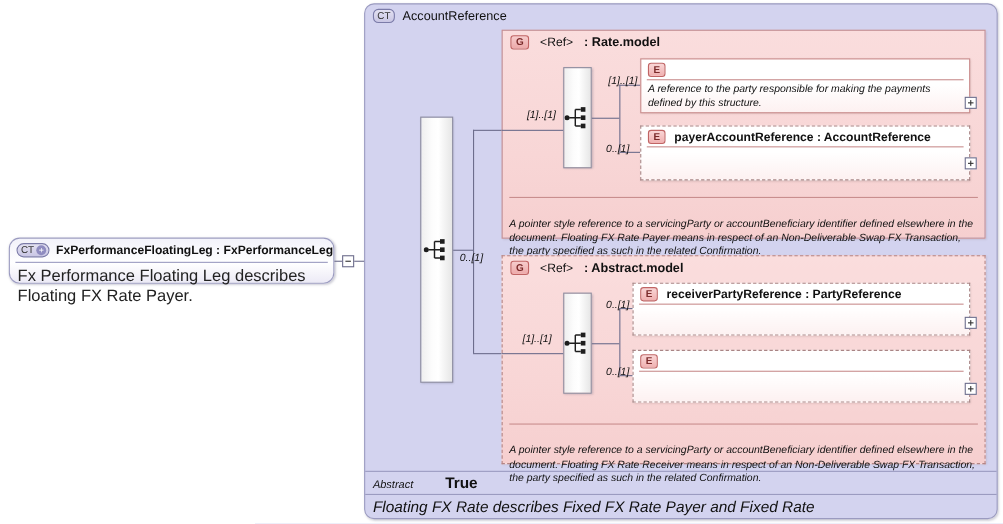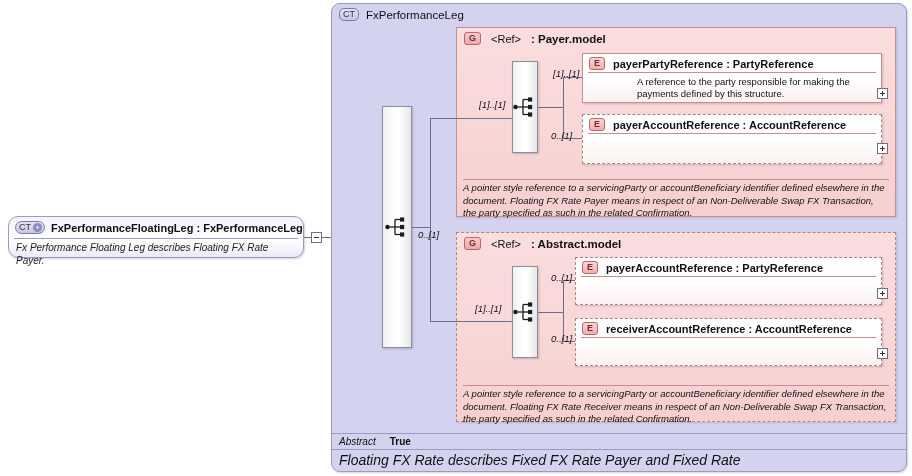--- a/index.html
+++ b/index.html
@@ -34,21 +34,21 @@
     color:#333;padding:1px 3px;letter-spacing:0;
   }
   .badge.ct-plus{border-radius:7px;padding:1px 2px 1px 3px;}
   .badge.ct-plus .pl{
     display:inline-block;width:9px;height:9px;margin-left:2px;border-radius:50%;
     background:#8f8cc0;color:#fff;font-size:8px;line-height:9px;text-align:center;
   }
   #root-node .name{font-size:11px;font-weight:bold;color:#111;white-space:nowrap;}
   #root-node .sep{height:1px;background:#9b9bc0;margin:0 5px;}
   #root-node .doc{
-    font-style:italic;font-size:10px;color:#222;padding:3px 7px 0 7px;line-height:1.25;
+    font-size:15px;color:#222;padding:3px 7px 0 7px;line-height:1.25;
   }
 
   
   .line{position:absolute;background:#6d6d8c;}
   .hline{height:1px;}
   .vline{width:1px;}
   .toggle-box{
     position:absolute;width:11px;height:11px;box-sizing:border-box;
     border:1px solid #6d6d8c;background:#ffffff;
   }
@@ -70,24 +70,24 @@
   #ct-container > .hdr{
     display:flex;align-items:center;gap:7px;padding:4px 0 0 7px;
   }
   #ct-container > .hdr .name{font-size:11.5px;color:#111;}
   #ct-footer{
     position:absolute;left:0;right:0;bottom:0;
   }
   #ct-footer .frow{
     border-top:1px solid #9b9bc0;
     padding:2px 0 2px 7px;
-    display:flex;gap:14px;align-items:baseline;
+    display:flex;gap:29px;align-items:baseline;
   }
   #ct-footer .flabel{font-style:italic;font-size:10px;color:#111;}
-  #ct-footer .fvalue{font-size:10px;font-weight:bold;color:#111;}
+  #ct-footer .fvalue{font-size:14px;font-weight:bold;color:#111;}
   #ct-footer .fdoc{
     border-top:1px solid #9b9bc0;
     padding:2px 0 3px 7px;font-style:italic;font-size:14px;color:#111;
   }
 
   
   .seqbar{
     position:absolute;box-sizing:border-box;
     background:linear-gradient(to right,#efefef 0%,#fcfcfc 35%,#ffffff 55%,#e6e6e6 100%);
     border:1px solid #8c8c9e;
@@ -110,21 +110,21 @@
     border:1px solid #c06464;border-radius:3px;
     background:linear-gradient(to bottom,#f6cccc,#eda9a9);
     color:#7a2a2a;font-size:9px;font-weight:bold;padding:1px 4px;
   }
   .ghdr .ref{font-size:11px;color:#111;}
   .ghdr .gname{font-size:11.5px;font-weight:bold;color:#111;}
   .gdoc{
     position:absolute;left:6px;right:6px;
     border-top:1px solid #c98e8e;
     font-style:italic;font-size:9.5px;line-height:1.32;color:#111;
-    padding-top:2px;
+    padding-top:18px;
   }
 
   
   .elem{
     position:absolute;box-sizing:border-box;
     background:linear-gradient(to bottom,#ffffff 0%,#ffffff 48%,#fdf1f1 100%);
     box-shadow:1px 1px 2px rgba(120,90,90,.3);
   }
   .elem.solid{border:1px solid #c98e8e;}
   .elem.dashed{border:1px dashed #a98585;}
@@ -132,21 +132,21 @@
     display:flex;align-items:center;gap:8px;padding:3px 0 2px 6px;
   }
   .badge.e{
     border:1px solid #c06464;border-radius:3px;
     background:linear-gradient(to bottom,#f9d6d6,#f0b0b0);
     color:#7a2a2a;font-size:9px;font-weight:bold;padding:1px 4px;
   }
   .ehdr .ename{font-size:11px;font-weight:bold;color:#111;white-space:nowrap;}
   .elem .esep{height:1px;background:#c98e8e;margin:0 5px;}
   .elem .edoc{
-    font-size:9.5px;line-height:1.3;color:#111;padding:3px 6px 0 6px;margin-left:48px;
+    font-style:italic;font-size:9.5px;line-height:1.3;color:#111;padding:3px 6px 0 6px;
   }
 
   
   .card{
     position:absolute;font-style:italic;font-size:9.5px;color:#111;
     white-space:nowrap;
   }
 </style>
 </head>
 <body>
@@ -164,21 +164,21 @@
 </div>
 
 <div class="line hline abs" style="left:304px;top:237px;width:8px;"></div>
 <div class="toggle-box abs" style="left:311px;top:232px;"></div>
 <div class="line hline abs" style="left:322px;top:237px;width:58px;"></div>
 <div class="card abs" style="left:350px;top:224px;">[1]..[1]</div>
 
 <div class="abs" id="ct-container">
   <div class="hdr">
     <span class="badge">CT</span>
-    <span class="name">FxPerformanceLeg</span>
+    <span class="name">AccountReference</span>
   </div>
 
   <div id="ct-footer">
     <div class="frow">
       <span class="flabel">Abstract</span>
       <span class="fvalue">True</span>
     </div>
     <div class="fdoc">Floating FX Rate describes Fixed FX Rate Payer and Fixed Rate</div>
   </div>
 </div>
@@ -203,21 +203,21 @@
 <div class="line hline abs" style="left:430px;top:118px;width:26px;"></div>
 <div class="card abs" style="left:476px;top:99px;">[1]..[1]</div>
 
 <div class="line hline abs" style="left:430px;top:321px;width:26px;"></div>
 <div class="card abs" style="left:418px;top:229px;">0..[1]</div>
 
 <div class="grp solid" style="left:456px;top:27px;width:440px;height:190px;">
   <div class="ghdr">
     <span class="badge g">G</span>
     <span class="ref">&lt;Ref&gt;</span>
-    <span class="gname">: Payer.model</span>
+    <span class="gname">: Rate.model</span>
   </div>
   <div class="gdoc" style="top:151px;">A pointer style reference to a servicingParty or accountBeneficiary identifier defined elsewhere in the document. Floating FX Rate Payer means in respect of an Non-Deliverable Swap FX Transaction, the party specified as such in the related Confirmation.</div>
 </div>
 
 <div class="seqbar abs" style="left:512px;top:61px;width:26px;height:92px;">
   <svg width="24" height="22" viewBox="0 0 24 22">
     <circle cx="2.5" cy="11" r="2.3" fill="#1d1d1d"></circle>
     <line x1="4.5" y1="11" x2="10" y2="11" stroke="#1d1d1d" stroke-width="1.3"></line>
     <line x1="10" y1="3.5" x2="10" y2="18.5" stroke="#1d1d1d" stroke-width="1.3"></line>
     <line x1="10" y1="3.5" x2="15" y2="3.5" stroke="#1d1d1d" stroke-width="1.3"></line>
@@ -234,21 +234,20 @@
 <div class="line vline abs" style="left:563px;top:77px;height:61px;"></div>
 <div class="line hline abs" style="left:538px;top:107px;width:25px;"></div>
 <div class="line hline abs" style="left:563px;top:77px;width:19px;"></div>
 <div class="line hline abs" style="left:563px;top:138px;width:19px;"></div>
 <div class="card abs" style="left:553px;top:68px;">[1]..[1]</div>
 <div class="card abs" style="left:551px;top:130px;">0..[1]</div>
 
 <div class="elem solid" style="left:582px;top:53px;width:300px;height:50px;">
   <div class="ehdr">
     <span class="badge e">E</span>
-    <span class="ename">payerPartyReference : PartyReference</span>
   </div>
   <div class="esep"></div>
   <div class="edoc">A reference to the party responsible for making the payments defined by this structure.</div>
 </div>
 <div class="toggle-box plus abs" style="left:877px;top:88px;"></div>
 
 <div class="elem dashed" style="left:582px;top:114px;width:300px;height:50px;">
   <div class="ehdr">
     <span class="badge e">E</span>
     <span class="ename">payerAccountReference : AccountReference</span>
@@ -285,26 +284,25 @@
 <div class="line vline abs" style="left:563px;top:280px;height:61px;"></div>
 <div class="line hline abs" style="left:538px;top:312px;width:25px;"></div>
 <div class="line hline abs" style="left:563px;top:280px;width:19px;"></div>
 <div class="line hline abs" style="left:563px;top:341px;width:19px;"></div>
 <div class="card abs" style="left:551px;top:272px;">0..[1]</div>
 <div class="card abs" style="left:551px;top:333px;">0..[1]</div>
 
 <div class="elem dashed" style="left:575px;top:257px;width:307px;height:48px;">
   <div class="ehdr">
     <span class="badge e">E</span>
-    <span class="ename">payerAccountReference : PartyReference</span>
+    <span class="ename">receiverPartyReference : PartyReference</span>
   </div>
   <div class="esep"></div>
 </div>
 <div class="toggle-box plus abs" style="left:877px;top:288px;"></div>
 
 <div class="elem dashed" style="left:575px;top:318px;width:307px;height:48px;">
   <div class="ehdr">
     <span class="badge e">E</span>
-    <span class="ename">receiverAccountReference : AccountReference</span>
   </div>
   <div class="esep"></div>
 </div>
 <div class="toggle-box plus abs" style="left:877px;top:348px;"></div>
 
 </body></html>

